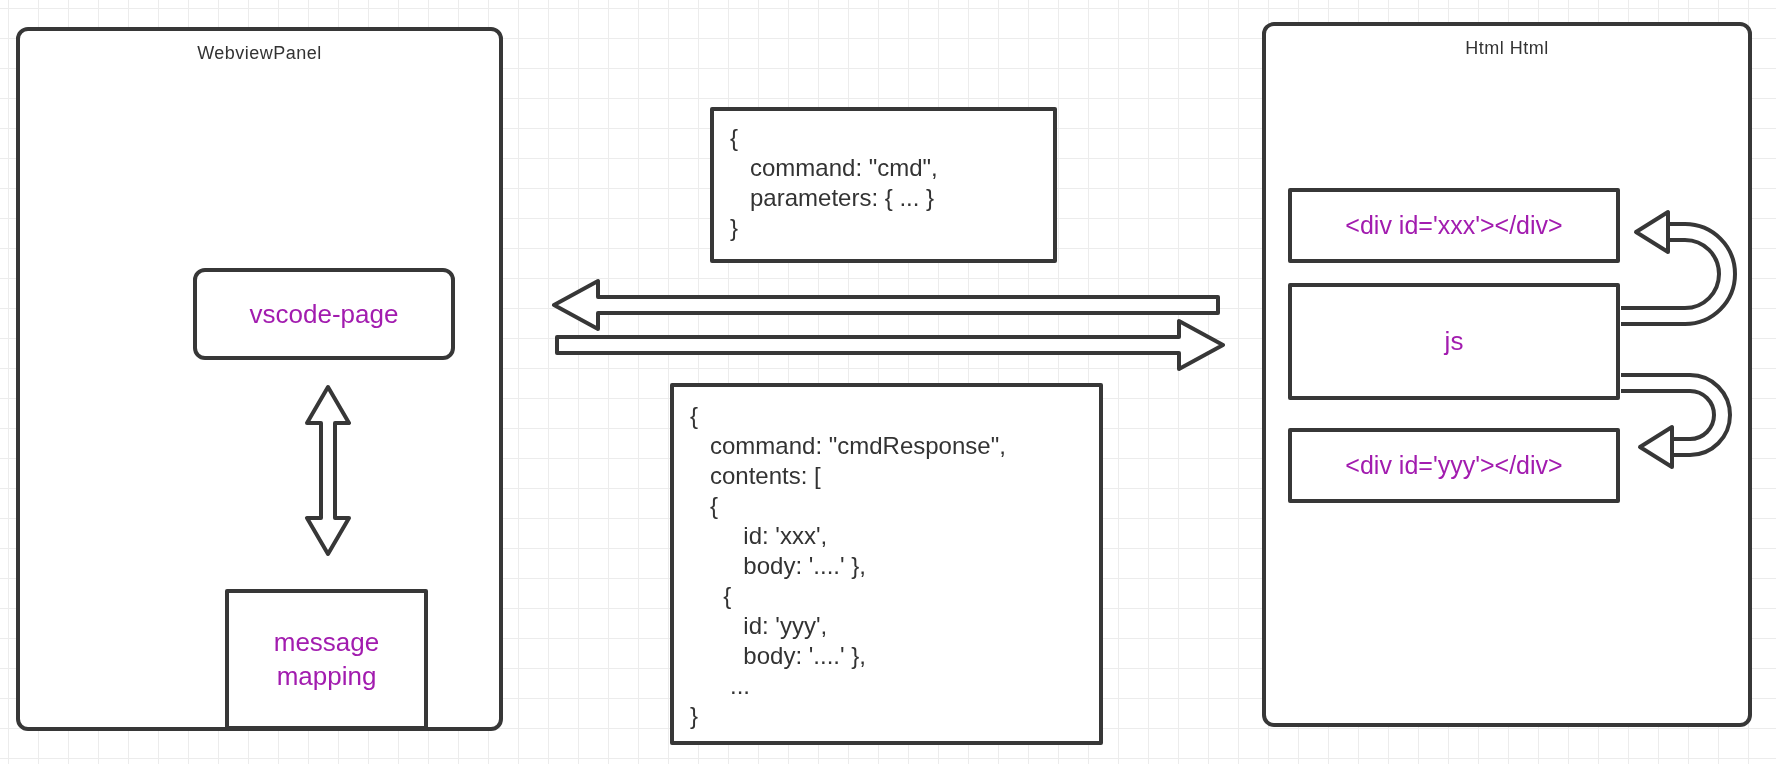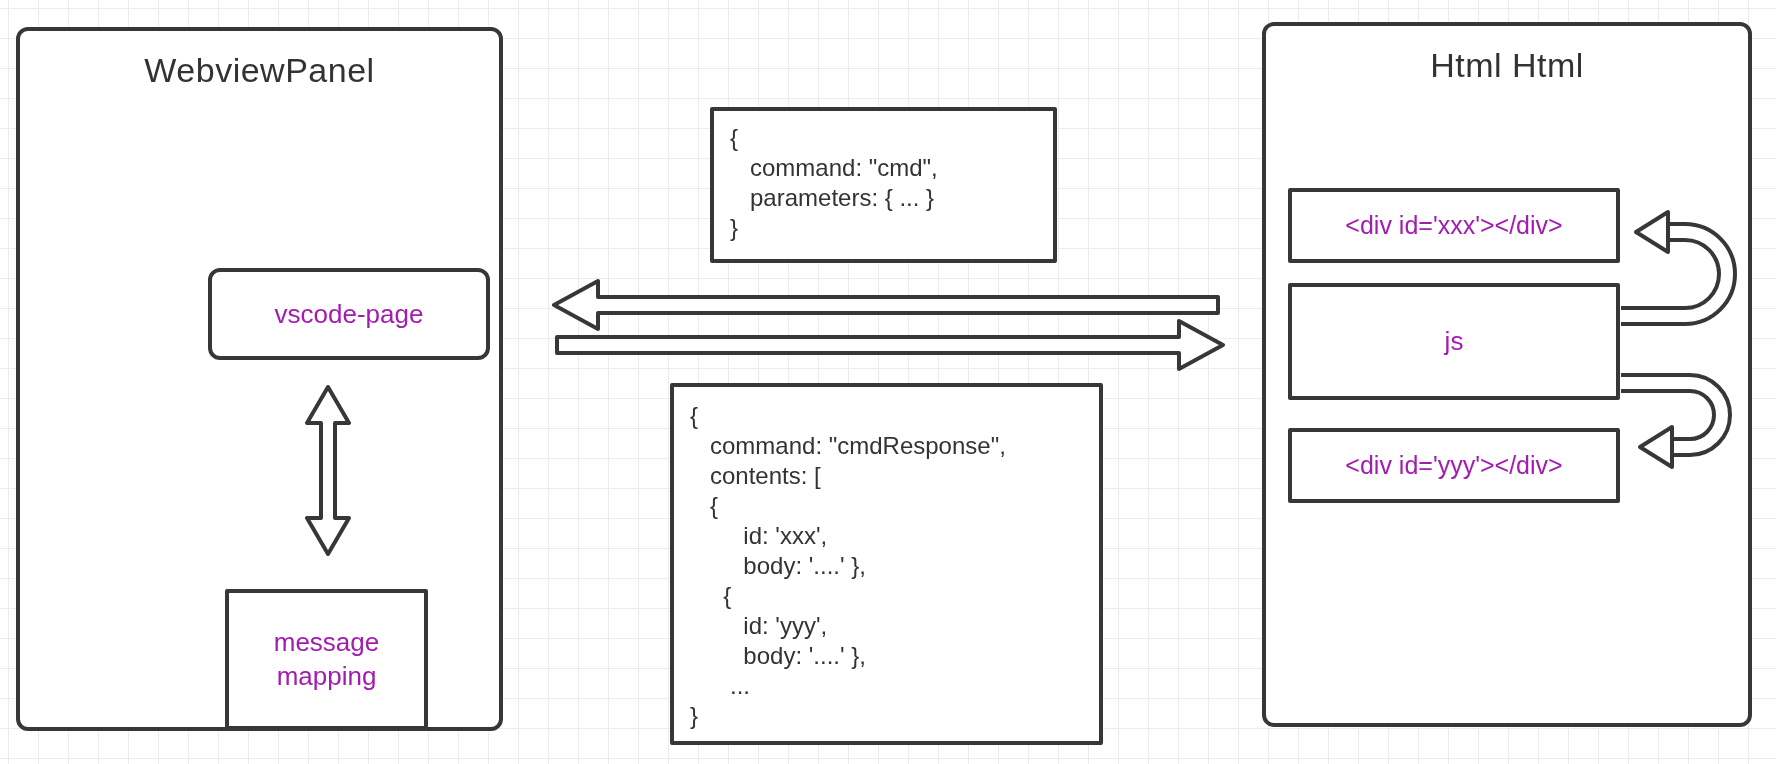--- a/index.html
+++ b/index.html
@@ -18,22 +18,22 @@
   }
   .panel{
     position:absolute;
     background:#fff;
     border:4px solid #373737;
     border-radius:12px;
     box-sizing:border-box;
   }
   .panel h2{
     margin:0;
-    padding-top:20px;
-    font-size:34px;
+    padding-top:12px;
+    font-size:18px;
     font-weight:400;
     text-align:center;
     color:#333;
     letter-spacing:.5px;
   }
   .node{
     position:absolute;
     background:#fff;
     border:4px solid #373737;
     box-sizing:border-box;
@@ -56,21 +56,21 @@
   .codebox pre{
     margin:0;
     font-family:"Liberation Sans", sans-serif;
     font-size:24px;
     line-height:30px;
     color:#333;
     white-space:pre;
   }
   #p-left  {left:16px;  top:27px;  width:487px; height:704px;}
   #p-right {left:1262px;top:22px;  width:490px; height:705px;}
-  #n-vscode{left:208px; top:268px; width:282px; height:92px;}
+  #n-vscode{left:193px; top:268px; width:262px; height:92px;}
   #n-msgmap{left:225px; top:565px; width:203px; height:141px;margin-top:24px;}
   #b-cmd   {left:710px; top:107px; width:347px; height:156px;}
   #b-cmd pre{padding:12px 0 0 16px;}
   #b-resp  {left:670px; top:383px; width:433px; height:362px;}
   #b-resp pre{padding:14px 0 0 16px;}
   #n-divxxx{left:1288px;top:188px; width:332px; height:75px; font-size:25px;}
   #n-js    {left:1288px;top:283px; width:332px; height:117px;}
   #n-divyyy{left:1288px;top:428px; width:332px; height:75px; font-size:25px;}
   #arrow-layer{
     position:absolute;left:0;top:0;width:1776px;height:764px;

